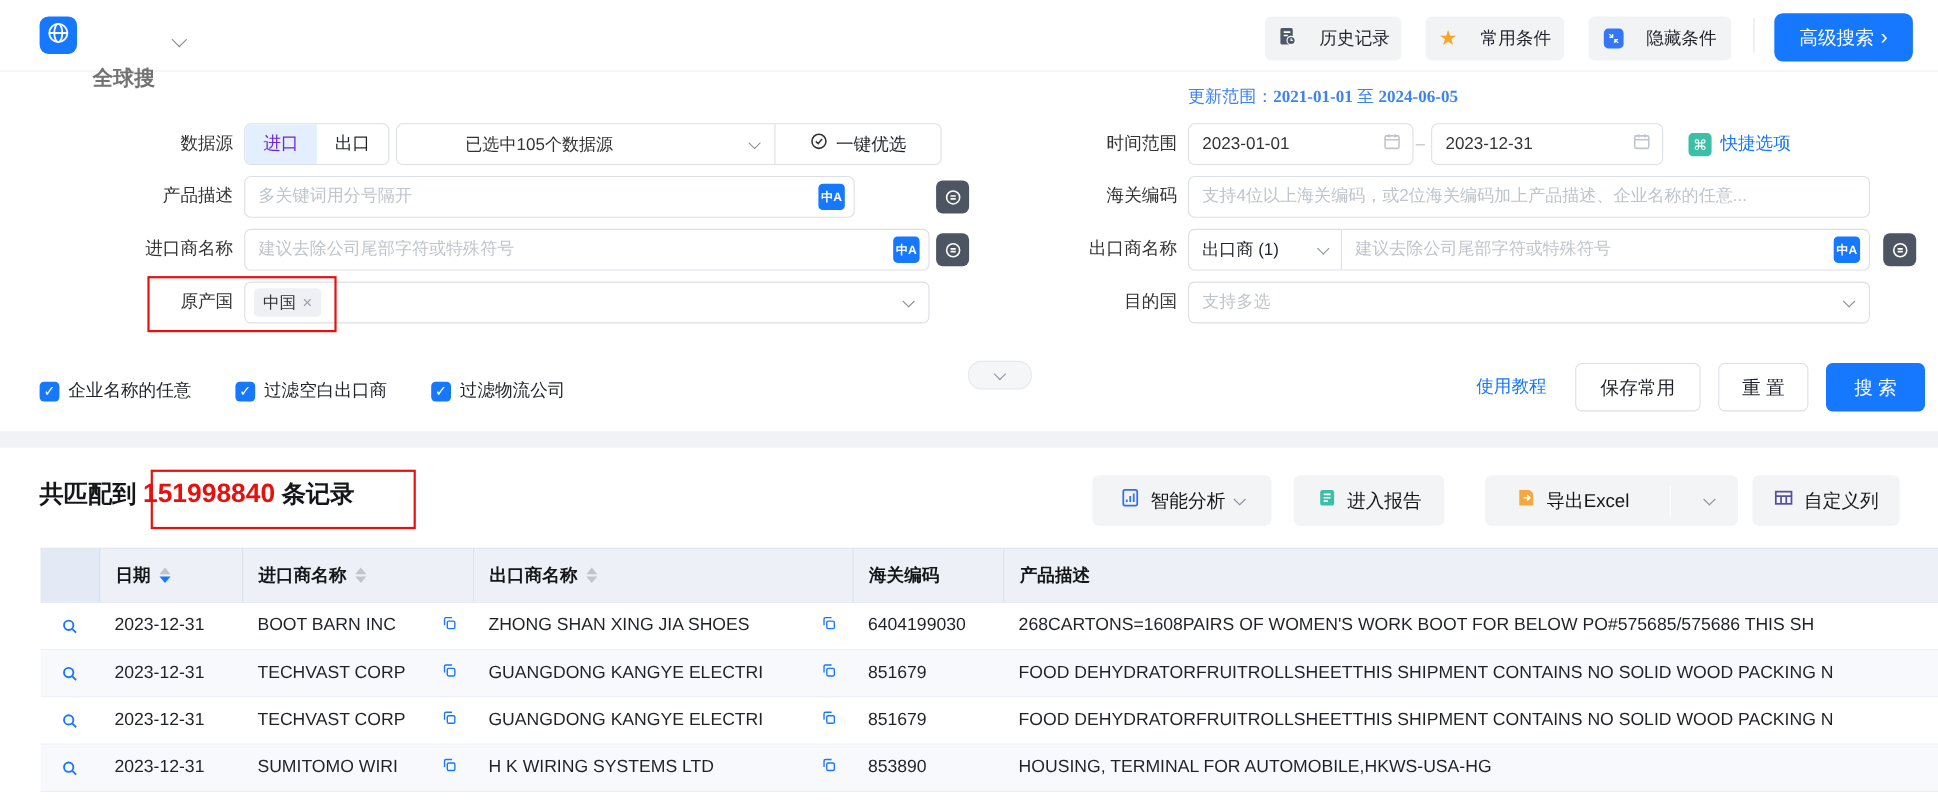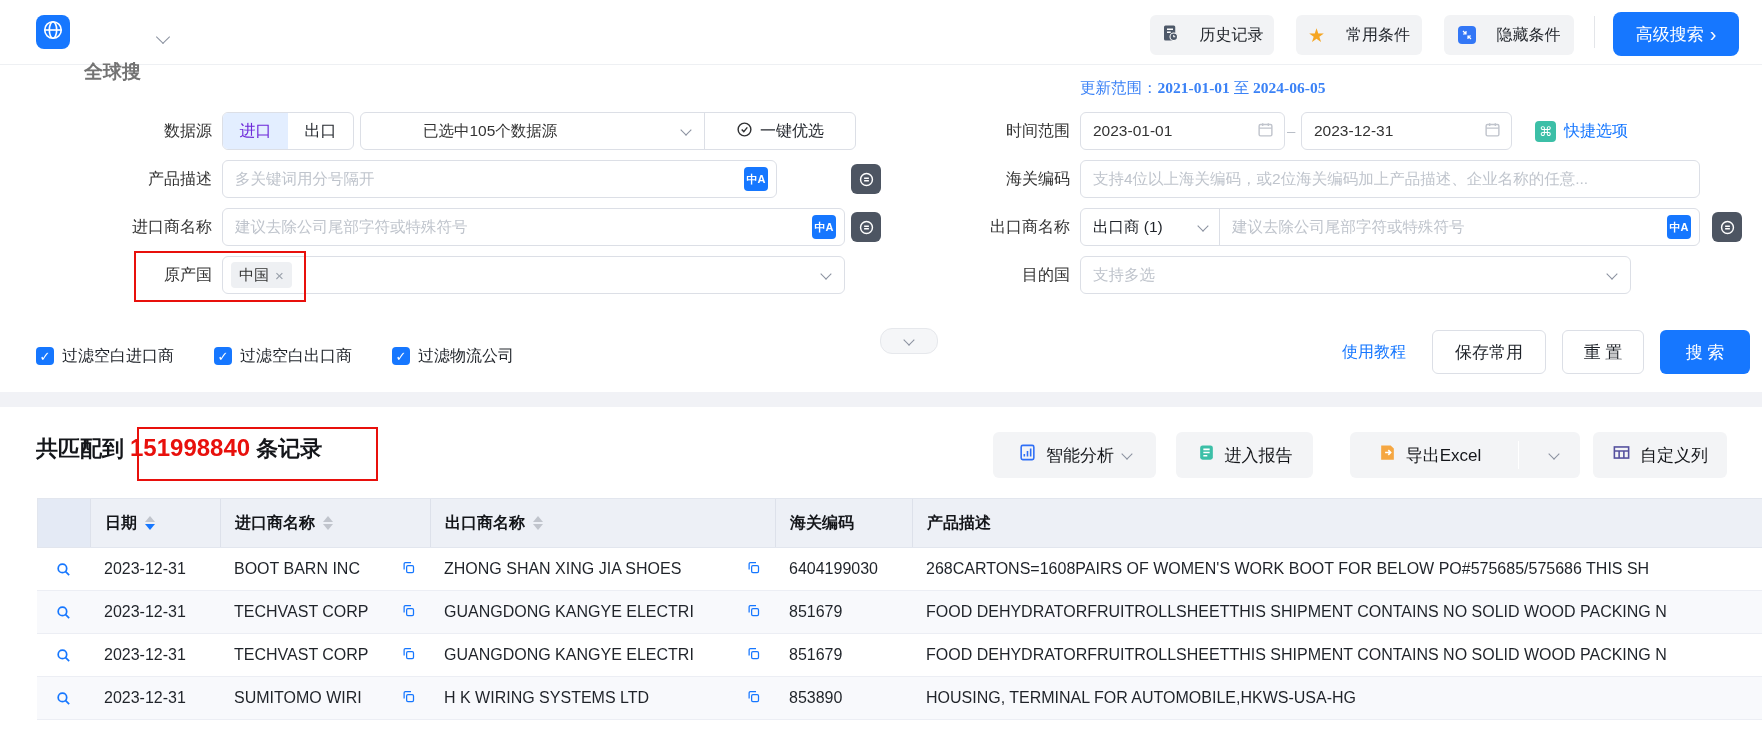--- a/index.html
+++ b/index.html
@@ -214,33 +214,33 @@
   <div class="inp" style="left:222px;top:256px;width:623px;">
     <span class="tag">
       <span>中国</span>
       <span class="x">×</span>
     </span>
     <span class="chev sm" style="margin-left:auto;margin-right:14px;margin-top:-3px;"></span>
   </div>
   <div class="annot" style="left:134px;top:251px;width:168px;height:47px;"></div>
 
   <div class="row-label" style="left:910px;top:256px;">目的国</div>
-  <div class="inp" style="left:1080px;top:256px;width:551px;">
+  <div class="inp" style="left:1080px;top:256px;width:620px;">
     <input placeholder="支持多选" style="">
     <span class="chev sm" style="margin-right:14px;margin-top:-3px;"></span>
   </div>
 
   <div class="pill">
       <span class="chev sm" style="margin-top:-3px;"></span>
     </div>
 
   <div class="cb" style="left:36px;top:347px;">
       <span>✓</span>
     </div>
-  <div class="cbl" style="left:62px;top:344px;">过滤空白进口商</div>
+  <div class="cbl" style="left:62px;top:344px;">企业名称的任意</div>
   <div class="cb" style="left:214px;top:347px;">
       <span>✓</span>
     </div>
   <div class="cbl" style="left:240px;top:344px;">过滤空白出口商</div>
   <div class="cb" style="left:392px;top:347px;">
       <span>✓</span>
     </div>
   <div class="cbl" style="left:418px;top:344px;">过滤物流公司</div>
 
   <div class="linkbtn" style="left:1342px;top:330px;">使用教程</div>

